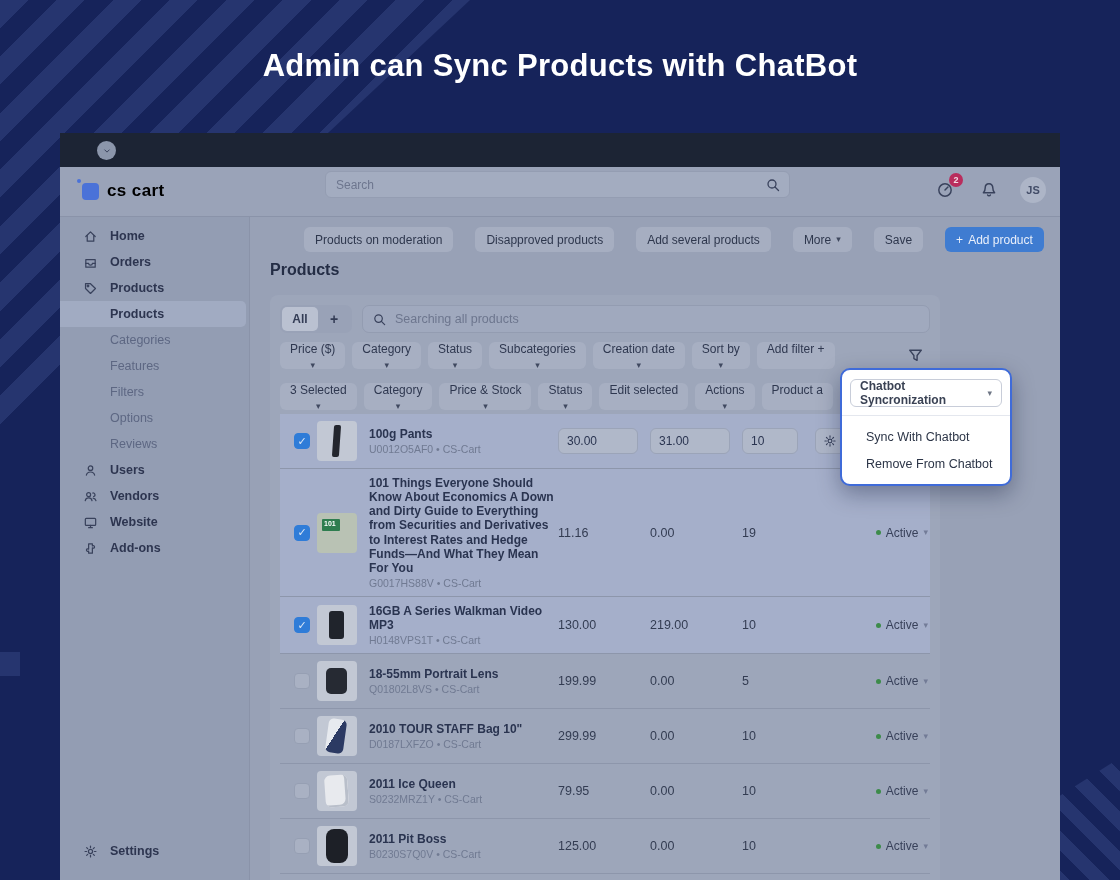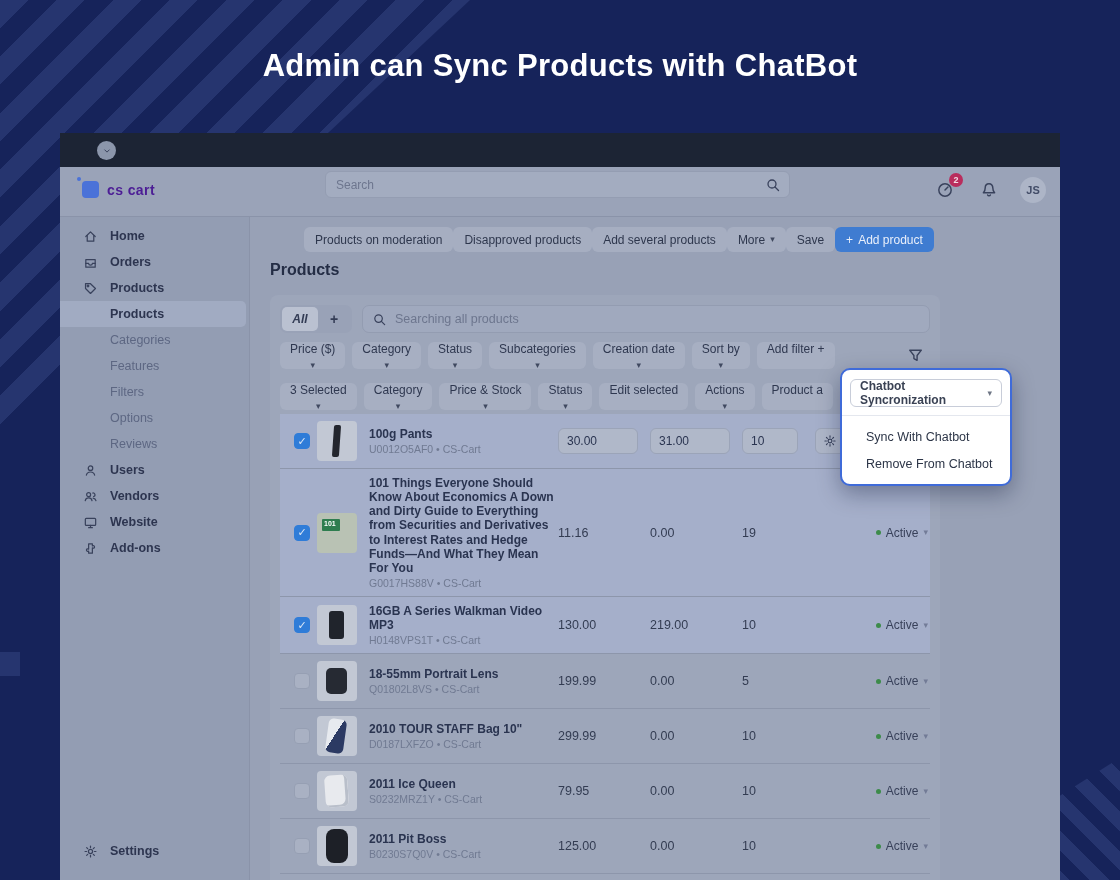--- a/index.html
+++ b/index.html
@@ -28,21 +28,21 @@
   .chev-circle { position:absolute; left:37px; top:8px; width:19px; height:19px; border-radius:50%;
     background:#8b96ab; display:flex; align-items:center; justify-content:center; }
   .chev-circle svg { stroke:#1c2434; }
 
   .app-header { position:absolute; left:0; top:34px; right:0; height:50px; background:#9aa3b8;
     border-bottom:1px solid #8a93a9; }
   .logo { position:absolute; left:22px; top:14px; display:flex; align-items:center; gap:8px; }
   .logo-mark { position:relative; width:17px; height:17px; background:#4a72d8; border-radius:4px; }
   .logo-mark::before { content:""; position:absolute; left:-5px; top:-4px; width:4px; height:4px;
     border-radius:50%; background:#4a72d8; }
-  .logo-text { font-size:14px; font-weight:700; color:#4c1d95; letter-spacing:.4px; }
+  .logo-text { font-size:17px; font-weight:700; color:#000000; letter-spacing:.4px; }
   .hdr-search { position:absolute; left:265px; top:4px; width:465px; height:27px; background:#a3acc0;
     border:1px solid #949db2; border-radius:6px; }
   .hdr-search input { position:absolute; inset:0; background:transparent; border:none; outline:none;
     padding:0 30px 0 10px; font-size:12px; color:#39425c; font-family:inherit; }
   .hdr-search input::placeholder { color:#6d768e; }
   .hdr-search .mag { position:absolute; right:8px; top:5px; }
   .hdr-icons { position:absolute; right:14px; top:10px; display:flex; align-items:center; gap:18px; }
   .icon-btn { position:relative; width:26px; height:26px; display:flex; align-items:center; justify-content:center; }
   .badge { position:absolute; right:-5px; top:-4px; min-width:14px; height:14px; border-radius:7px;
     background:#b92d5d; color:#f2dce4; font-size:9px; font-weight:700; display:flex;
@@ -55,33 +55,33 @@
     padding-top:6px; flex:none; }
   .side-item { height:26px; display:flex; align-items:center; gap:12px; padding-left:22px;
     font-size:12.5px; font-weight:700; color:#2d3550; cursor:default; }
   .side-item .s-icon { width:16px; height:16px; display:flex; align-items:center; justify-content:center; }
   .side-item.sub { padding-left:50px; font-weight:400; color:#5d6783; }
   .side-item.sub.selected { background:#a1abc2; font-weight:700; color:#2d3550; border-radius:0 5px 5px 0;
     margin-right:3px; }
   .side-footer { position:absolute; left:0; bottom:16px; width:100%; }
 
   .content { position:relative; flex:1; background:#98a1b6; }
-  .top-actions { position:absolute; left:54px; top:10px; display:flex; gap:0; align-items:flex-start; }
+  .top-actions { position:absolute; left:54px; top:10px; display:flex; gap:22px; align-items:flex-start; }
   .tb-btn { height:25px; padding:0 11px; border:none; border-radius:6px; background:#a6aec1;
     color:#2e374d; font-size:12px; font-family:inherit; display:flex; align-items:center; gap:5px; cursor:pointer; }
   .tb-btn.primary { background:#3f7cd1; color:#e9effa; }
   .caret { font-size:9px; line-height:1; color:inherit; opacity:.85; }
   .page-heading { position:absolute; left:20px; top:44px; font-size:16px; font-weight:700; color:#242d45; }
 
   .card { position:absolute; left:20px; top:78px; width:670px; bottom:0; background:#9da6ba;
     border-radius:8px 8px 0 0; padding:10px 10px 0 10px; overflow:hidden; }
   .search-row { display:flex; align-items:center; gap:10px; height:28px; }
   .seg { display:flex; background:#99a2b7; border-radius:7px; padding:2px; height:28px; }
   .seg-all { width:36px; background:#bac1d1; border-radius:5px; font-size:12px; font-weight:700;
-    color:#333c55; display:flex; align-items:center; justify-content:center;font-style:italic; }
+    color:#333c55; display:flex; align-items:center; justify-content:center; }
   .seg-plus { width:32px; font-size:14px; font-weight:700; color:#333c55; display:flex;
     align-items:center; justify-content:center; }
   .card-search { position:relative; flex:1; height:28px; background:#a0a9be; border:1px solid #939cb1;
     border-radius:7px; }
   .card-search input { position:absolute; inset:0; background:transparent; border:none; outline:none;
     padding:0 10px 0 32px; font-size:12.5px; color:#39425c; font-family:inherit; }
   .card-search input::placeholder { color:#6d768e; }
   .card-search .mag { position:absolute; left:9px; top:6px; }
 
   .filter-row, .bulk-row { display:flex; align-items:center; gap:7px; height:28px; }

